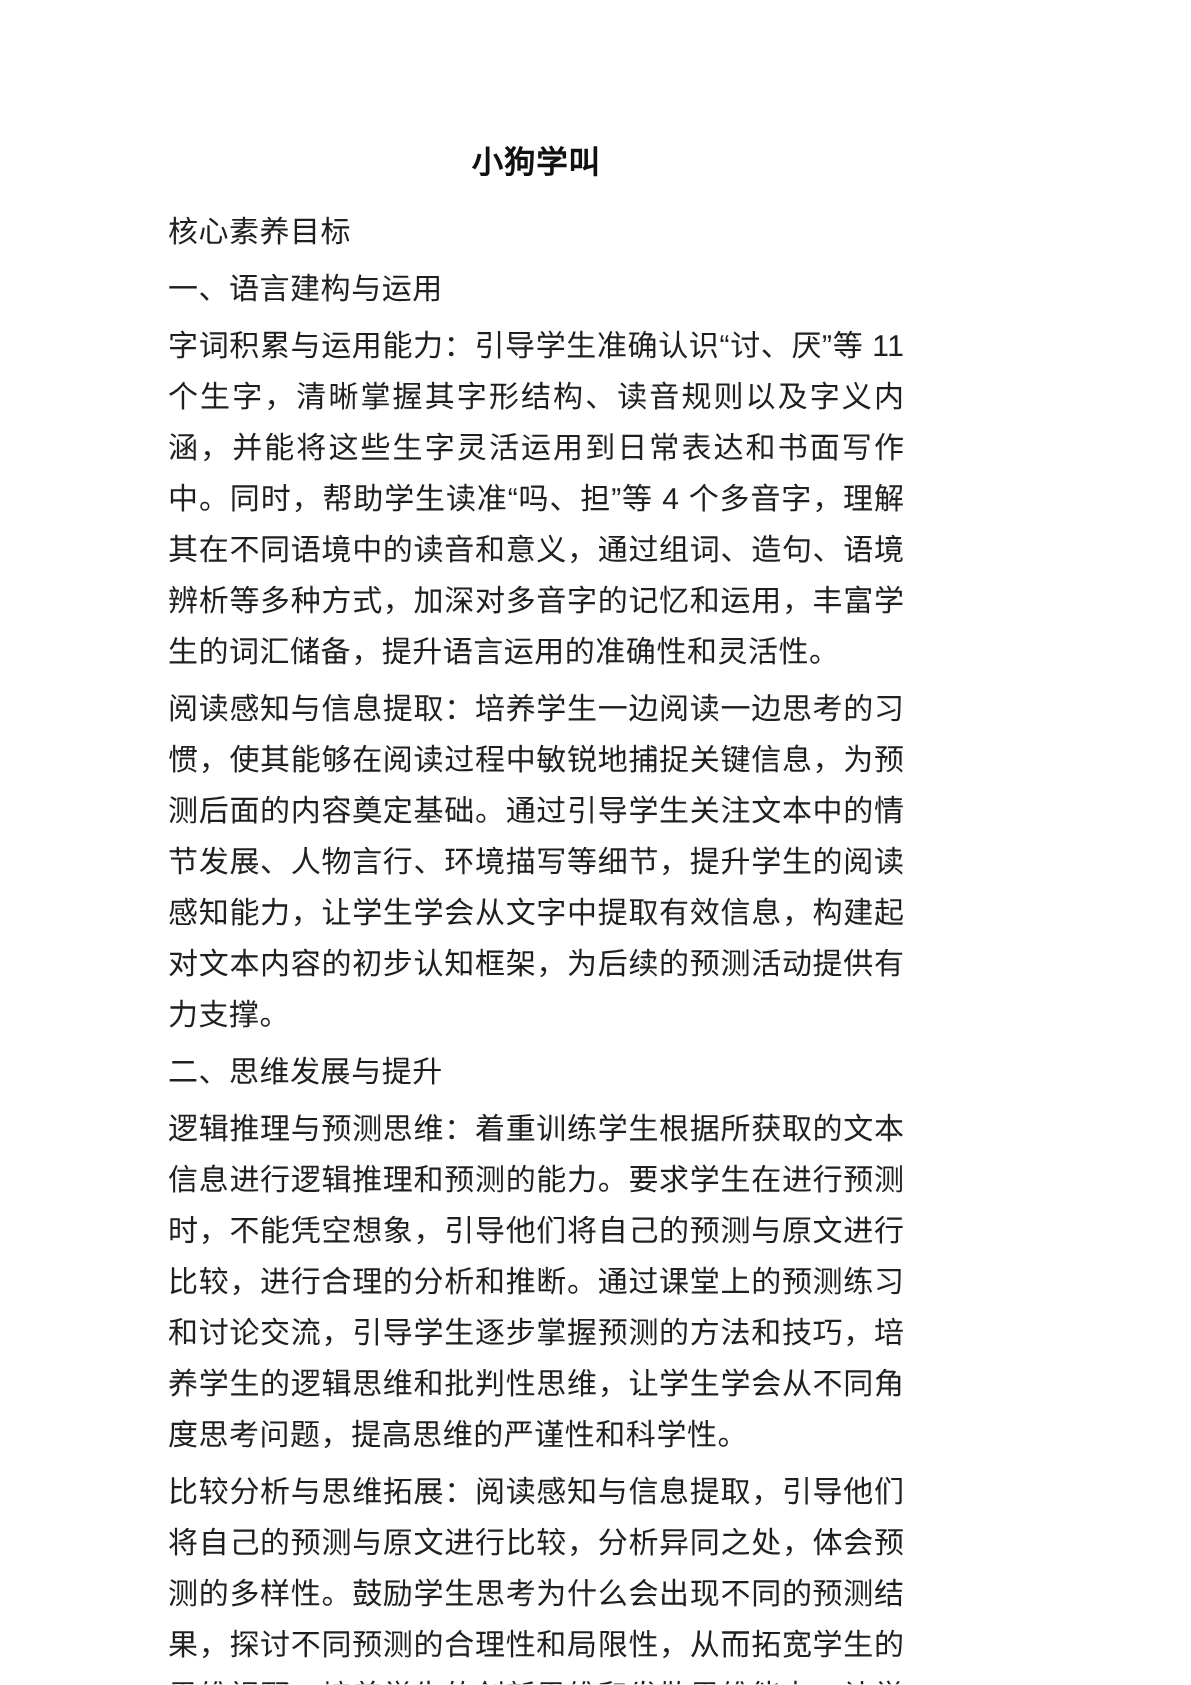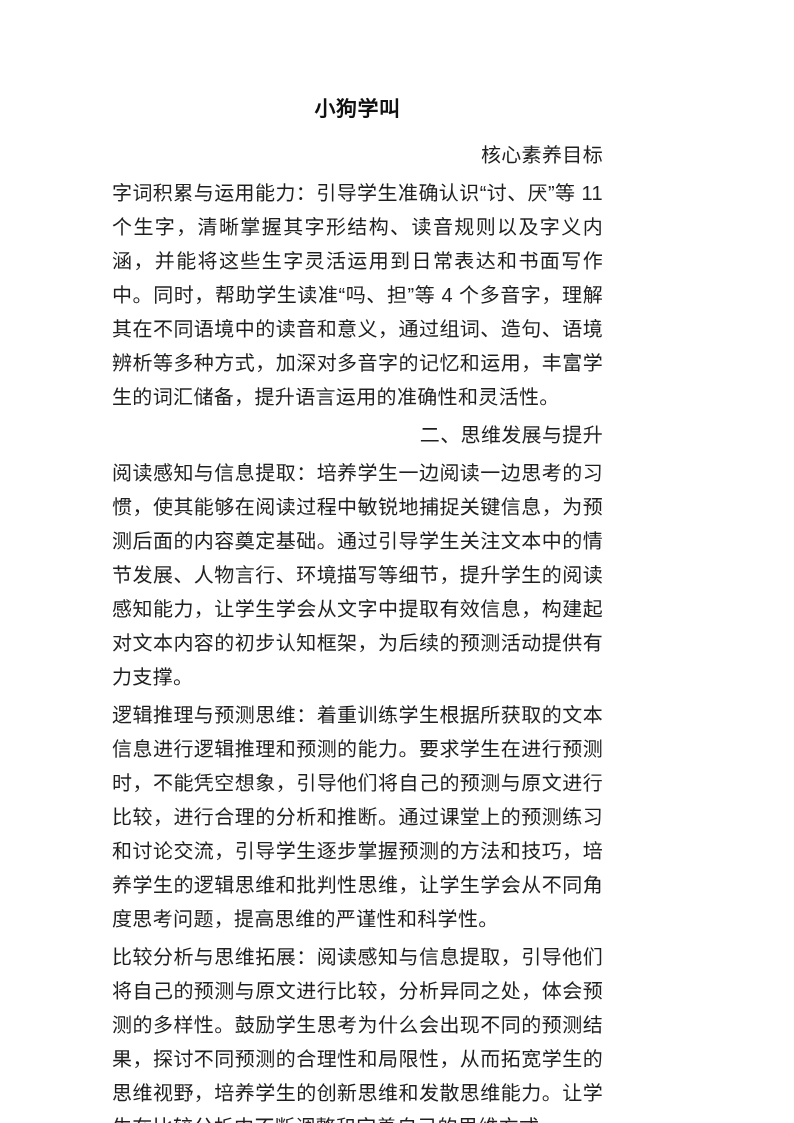--- a/index.html
+++ b/index.html
@@ -27,43 +27,44 @@
     margin: 0 0 14px 0;
     color: #111111;
   }
   .block {
     font-size: 20px;
     line-height: 34px;
     letter-spacing: 0.35px;
     margin: 0 0 4px 0;
   }
   .heading {
-    text-align: right;
+    text-align: left;
   }
   .heading-spaced {
     margin-top: 2px;
   }
   .para {
     text-align: justify;
     text-justify: inter-ideograph;
   }
 </style>
 </head>
 <body>
 
 <div class="page">
 
   <h1 class="doc-title">小狗学叫</h1>
 
   <p class="block heading">核心素养目标</p>
 
+  <p class="block heading">一、语言建构与运用</p>
 
   <p class="block para">字词积累与运用能力：引导学生准确认识“讨、厌”等 11 个生字，清晰掌握其字形结构、读音规则以及字义内涵，并能将这些生字灵活运用到日常表达和书面写作中。同时，帮助学生读准“吗、担”等 4 个多音字，理解其在不同语境中的读音和意义，通过组词、造句、语境辨析等多种方式，加深对多音字的记忆和运用，丰富学生的词汇储备，提升语言运用的准确性和灵活性。</p>
 
+  <p class="block para">阅读感知与信息提取：培养学生一边阅读一边思考的习惯，使其能够在阅读过程中敏锐地捕捉关键信息，为预测后面的内容奠定基础。通过引导学生关注文本中的情节发展、人物言行、环境描写等细节，提升学生的阅读感知能力，让学生学会从文字中提取有效信息，构建起对文本内容的初步认知框架，为后续的预测活动提供有力支撑。</p>
+
   <p class="block heading heading-spaced">二、思维发展与提升</p>
-
-  <p class="block para">阅读感知与信息提取：培养学生一边阅读一边思考的习惯，使其能够在阅读过程中敏锐地捕捉关键信息，为预测后面的内容奠定基础。通过引导学生关注文本中的情节发展、人物言行、环境描写等细节，提升学生的阅读感知能力，让学生学会从文字中提取有效信息，构建起对文本内容的初步认知框架，为后续的预测活动提供有力支撑。</p>
 
   <p class="block para">逻辑推理与预测思维：着重训练学生根据所获取的文本信息进行逻辑推理和预测的能力。要求学生在进行预测时，不能凭空想象，引导他们将自己的预测与原文进行比较，进行合理的分析和推断。通过课堂上的预测练习和讨论交流，引导学生逐步掌握预测的方法和技巧，培养学生的逻辑思维和批判性思维，让学生学会从不同角度思考问题，提高思维的严谨性和科学性。</p>
 
   <p class="block para">比较分析与思维拓展：阅读感知与信息提取，引导他们将自己的预测与原文进行比较，分析异同之处，体会预测的多样性。鼓励学生思考为什么会出现不同的预测结果，探讨不同预测的合理性和局限性，从而拓宽学生的思维视野，培养学生的创新思维和发散思维能力。让学生在比较分析中不断调整和完善自己的思维方式，</p>
 
 </div>
 
 </body></html>

